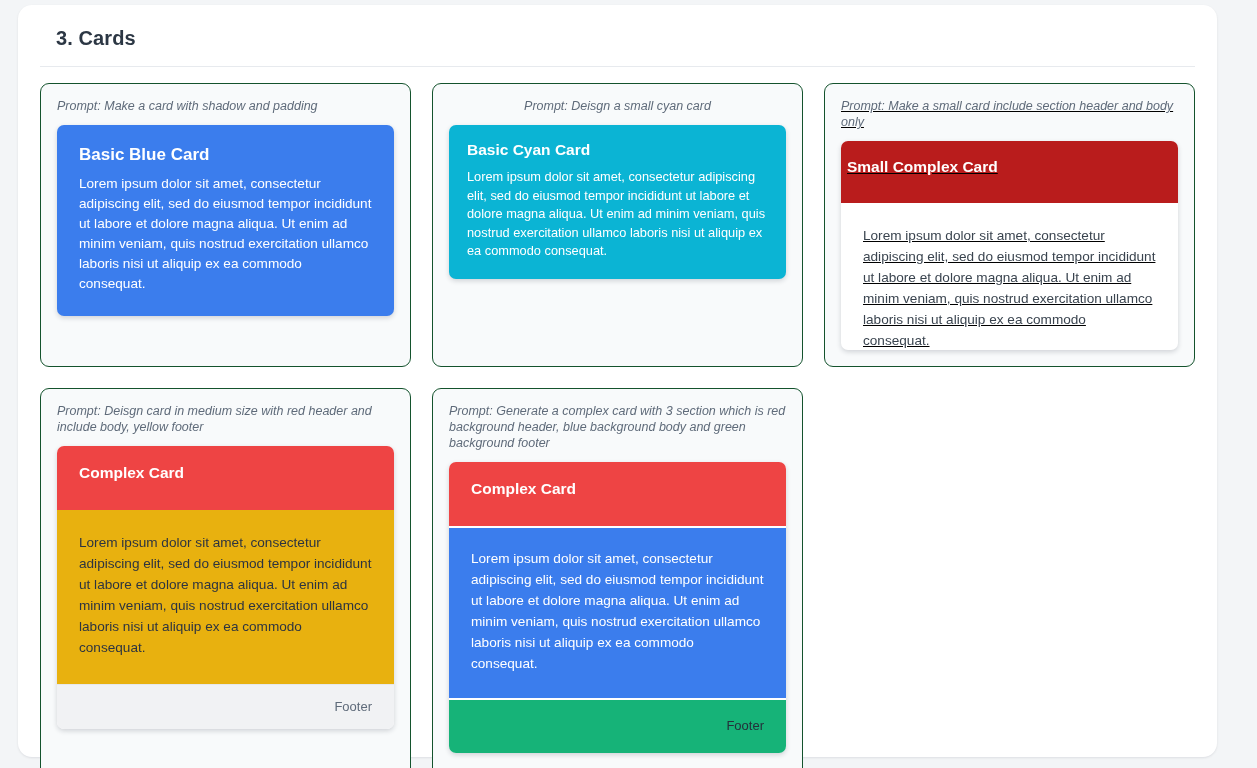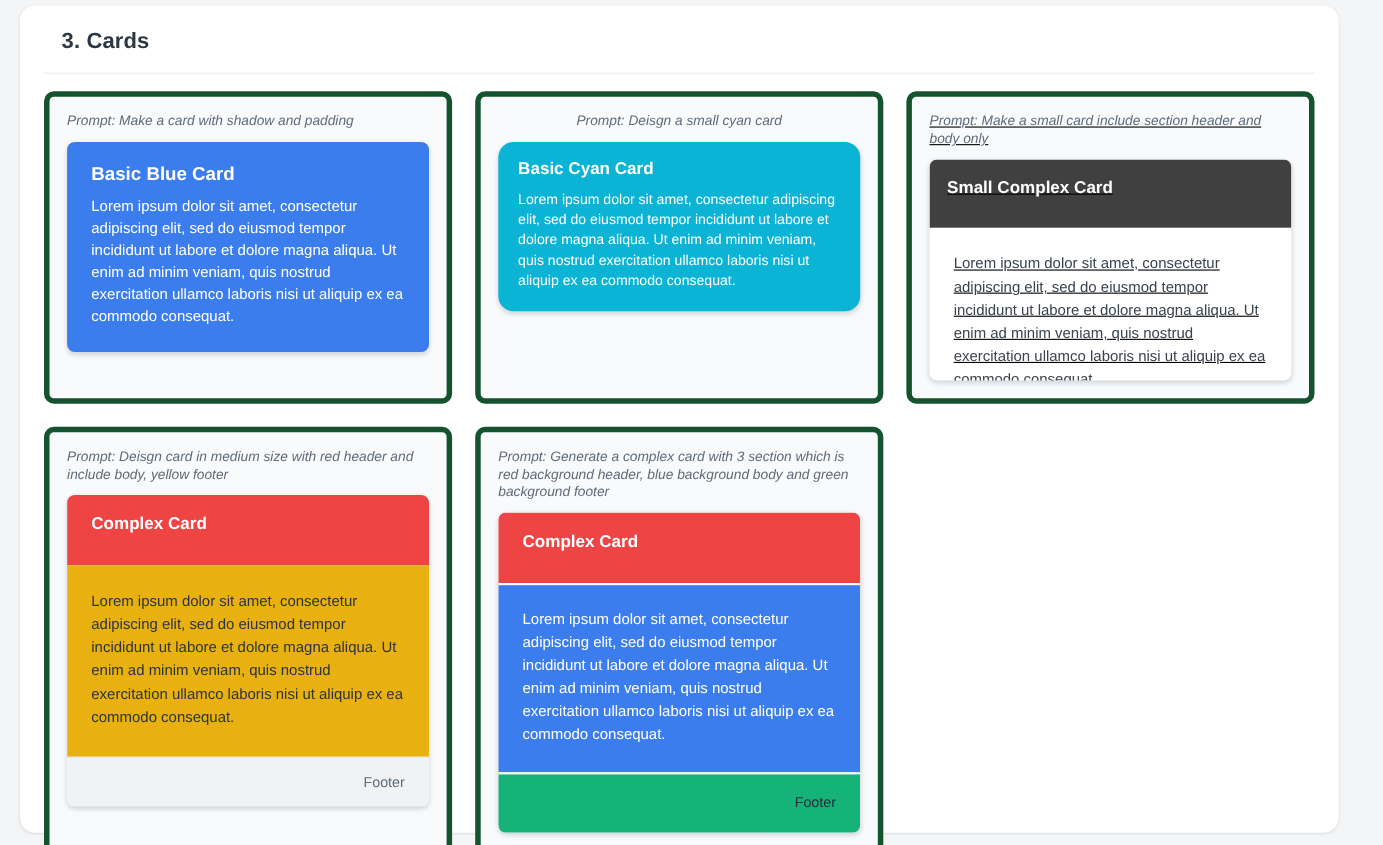--- a/index.html
+++ b/index.html
@@ -42,21 +42,21 @@
 
   .grid {
     display: flex;
     flex-wrap: wrap;
     gap: 21px;
     padding: 0 2px;
   }
 
   .demo-box {
     background: #f8fafb;
-    border: 5px solid #14532d;
+    border: 1px solid #14532d;
     border-radius: 9px;
     padding: 14px 16px 16px 16px;
     display: flex;
     flex-direction: column;
   }
 
   .demo-box.col-1 { width: 371px; }
   .demo-box.col-2 { width: 371px; align-items: center; }
   .demo-box.col-3 { width: 371px; text-decoration: underline; }
 
@@ -101,22 +101,22 @@
 
   
   .card-blue { background: #3b7ded; }
 
   
   .card-cyan { background: #0bb4d4; }
 
   
   .card-white { background: #ffffff; }
   .card-head-blue {
-    background: #404040;
-    padding: 17px 22px 18px 16px;
+    background: #b91c1c;
+    padding: 17px 22px 18px 6px;
   }
   .card-body-white {
     padding: 22px 22px 26px 22px;
     font-size: 13.6px;
     line-height: 21px;
     color: #3a444f;
   }
 
   
   .card-head-red {
@@ -169,21 +169,21 @@
     <div class="demo-box col-1">
       <div class="prompt-label">Prompt: Make a card with shadow and padding</div>
       <div class="card card-solid card-blue">
         <div class="card-title">Basic Blue Card</div>
         <div class="card-text">Lorem ipsum dolor sit amet, consectetur adipiscing elit, sed do eiusmod tempor incididunt ut labore et dolore magna aliqua. Ut enim ad minim veniam, quis nostrud exercitation ullamco laboris nisi ut aliquip ex ea commodo consequat.</div>
       </div>
     </div>
 
     <div class="demo-box col-2">
       <div class="prompt-label">Prompt: Deisgn a small cyan card</div>
-      <div class="card card-solid card-cyan" style="padding:16px 18px 18px 18px;border-radius:14px;">
+      <div class="card card-solid card-cyan" style="padding:16px 18px 18px 18px;">
         <div class="card-title sm">Basic Cyan Card</div>
         <div class="card-text small">Lorem ipsum dolor sit amet, consectetur adipiscing elit, sed do eiusmod tempor incididunt ut labore et dolore magna aliqua. Ut enim ad minim veniam, quis nostrud exercitation ullamco laboris nisi ut aliquip ex ea commodo consequat.</div>
       </div>
     </div>
 
     <div class="demo-box col-3">
       <div class="prompt-label">Prompt: Make a small card include section header and body only</div>
       <div class="card card-white">
         <div class="card-head-blue">
           <div class="card-title sm">Small Complex Card</div>

